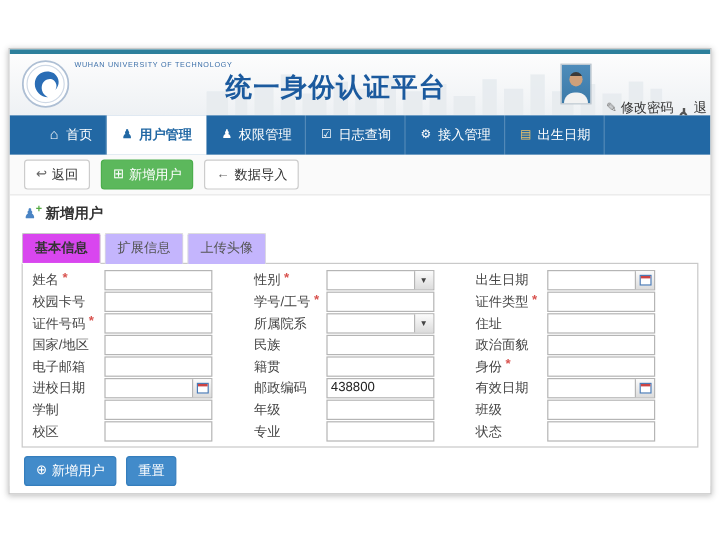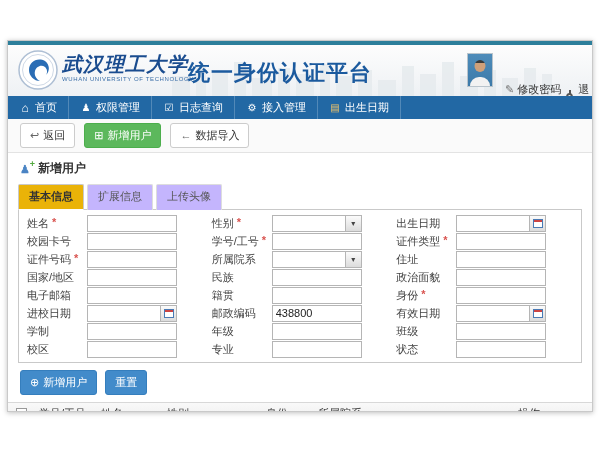--- a/index.html
+++ b/index.html
@@ -35,21 +35,21 @@
     display: flex; align-items: center; gap: 3px; }
   .hlink-pw { left: 497px; }
   .hlink-out { left: 558px; }
   .pencil { font-size: 11px; color: #777; }
   .power { width: 9px; height: 9px; border: 2px solid #555; border-radius: 50%;
     position: relative; display: inline-block; margin-right: 2px; }
   .power::before { content: ""; position: absolute; left: 50%; top: -5px; transform: translateX(-50%);
     width: 2px; height: 5px; background: #555; }
 
   
-  .nav { height: 23px; background: #2268a4; display: flex; align-items: stretch; }
+  .nav { height: 33px; background: #2268a4; display: flex; align-items: stretch; padding-left: 20px; }
   .nav-item { display: flex; align-items: center; gap: 4px; padding: 0 11px;
     color: #fff; font-size: 11px; border-right: 1px solid rgba(255,255,255,.22); cursor: pointer; }
   .nav-item.active { background: #fff; color: #2268a4; font-weight: bold; }
   .ic { width: 12px; text-align: center; font-size: 10px; line-height: 1; }
   .ic-home-icon::before { content: "⌂"; font-weight: bold; font-size: 12px; }
   .ic-user-icon::before { content: "♟"; }
   .ic-users-icon::before { content: "♟"; }
   .ic-permission-icon::before { content: "♟"; }
   .ic-log-icon::before { content: "☑"; }
   .ic-gear-icon::before { content: "⚙"; }
@@ -74,21 +74,21 @@
   .pt-icon { position: relative; width: 12px; height: 12px; display: inline-block; }
   .pt-icon::before { content: "♟"; position: absolute; left: 0; top: 0; font-size: 11px;
     color: #4a84c4; line-height: 12px; }
   .pt-icon::after { content: "+"; position: absolute; right: -3px; top: -4px; font-size: 9px;
     font-weight: bold; color: #53a93f; }
 
   .tabs { display: flex; gap: 3px; position: relative; z-index: 2; margin-bottom: -1px; padding-left: 0; }
   .tab { font-size: 11px; padding: 4px 10px 5px; background: #c4b5fd;
     border: 1px solid #ddd; border-bottom: none; color: #555;
     border-radius: 2px 2px 0 0; cursor: pointer; }
-  .tab.active { background: #eab308; border-color: #c9c9c9; border-bottom: 1px solid #fff;
+  .tab.active { background: #d946ef; border-color: #c9c9c9; border-bottom: 1px solid #fff;
     font-weight: bold; color: #333; }
 
   .formbox { border: 1px solid #c9c9c9; background: #fff; padding: 5px 4px;
     display: grid; grid-template-columns: 1fr 1fr 1fr; row-gap: 2px; }
   .field { display: flex; align-items: center; height: 16px; }
   .field label { width: 64px; font-size: 11px; color: #444; padding-left: 4px;
     display: flex; gap: 3px; white-space: nowrap; }
   .req { display: none; color: #d9534f; font-weight: bold; }
   .req.on { display: inline; }
   .ctrl { display: flex; width: 90px; height: 17px; border: 1px solid #b5b5b5; background: #fff; }
@@ -151,21 +151,20 @@
     </svg>
 
     <div class="logo">
       <svg width="40" height="40" viewBox="0 0 40 40">
         <circle cx="20" cy="20" r="19" fill="#fff" stroke="#aebfd4" stroke-width="1.5"></circle>
         <circle cx="20" cy="20" r="15.5" fill="none" stroke="#cfd9e6" stroke-width="1"></circle>
         <path d="M27 11c-8-4-16 1-16 9 0 6 5 11 11 11-4-2-6-6-5-10 1-4 6-7 10-4 2 2 3 5 1 8 4-4 4-10-1-14z" fill="#2a6db5"></path>
       </svg>
     </div>
     <div class="uni">
-      <div class="uni-name">武汉理工大学</div>
       <div class="uni-en">WUHAN UNIVERSITY OF TECHNOLOGY</div>
     </div>
     <div class="platform-title">统一身份认证平台</div>
 
     <div class="avatar"></div>
     <div class="hlink hlink-pw">
       <span class="pencil">✎</span>
       <span>修改密码</span>
     </div>
     <div class="hlink hlink-out">
@@ -175,20 +174,24 @@
   </div>
 
   <nav class="nav">
 
       <div class="nav-item">
         <span class="ic ic-home-icon"></span>
         <span>首页</span>
       </div>
 
 
+      <div class="nav-item active">
+        <span class="ic ic-users-icon"></span>
+        <span>用户管理</span>
+      </div>
 
       <div class="nav-item">
         <span class="ic ic-permission-icon"></span>
         <span>权限管理</span>
       </div>
 
       <div class="nav-item">
         <span class="ic ic-log-icon"></span>
         <span>日志查询</span>
       </div>

